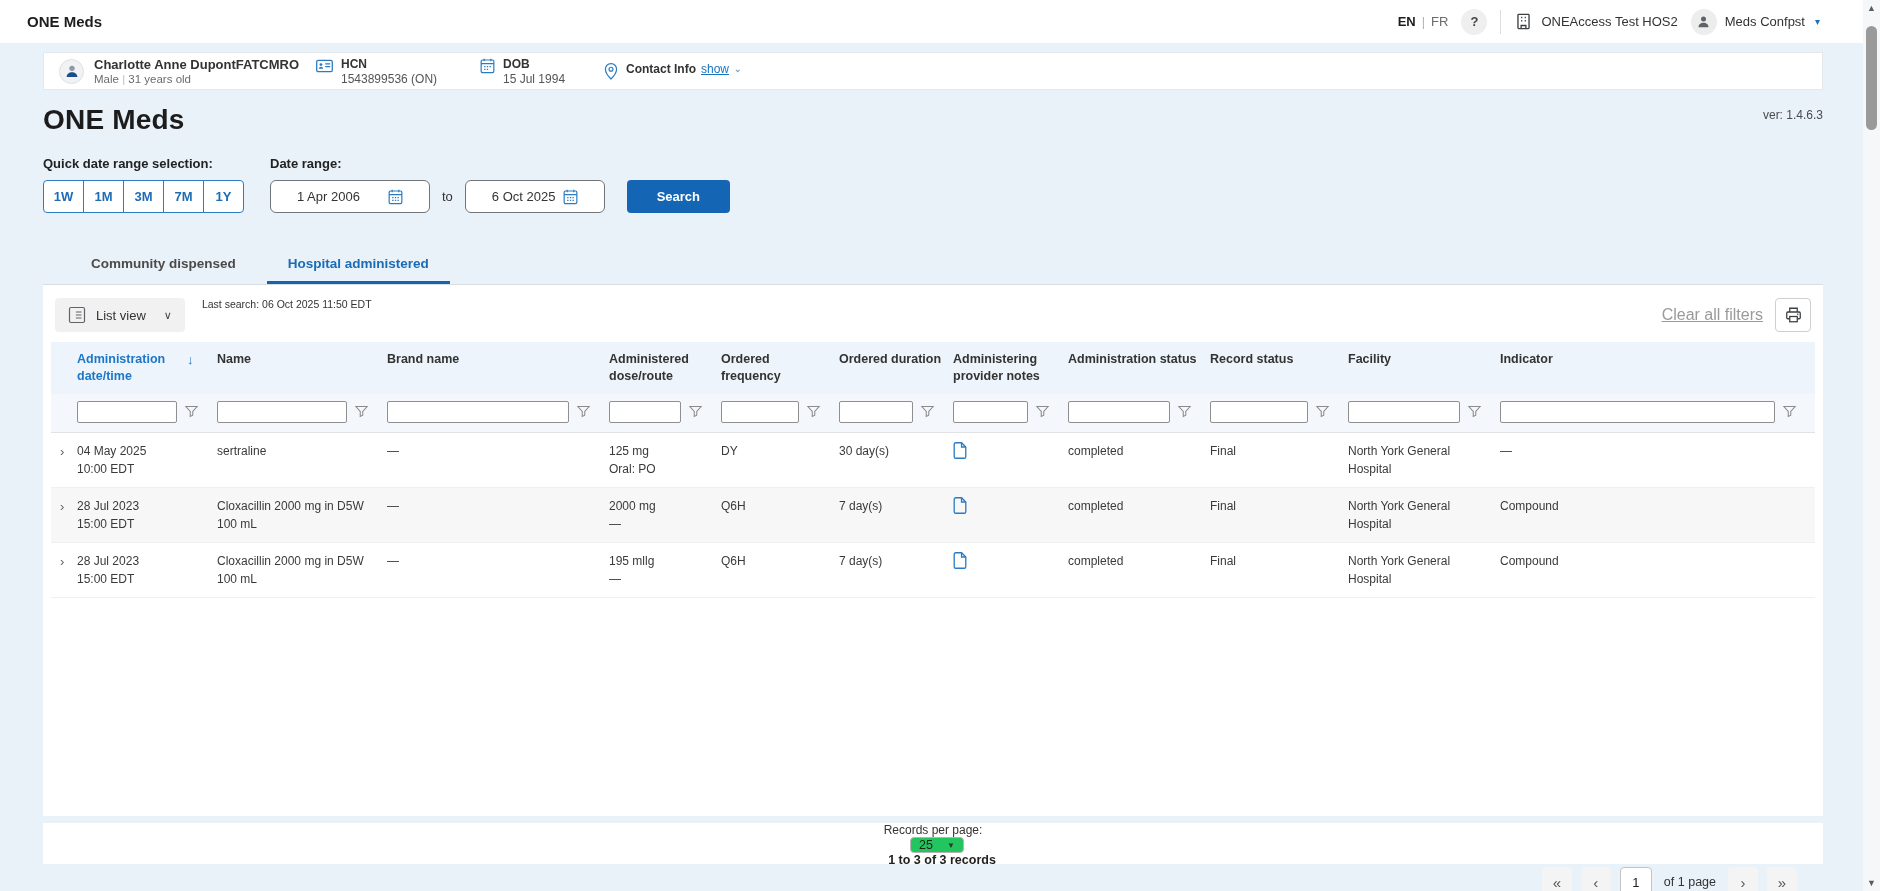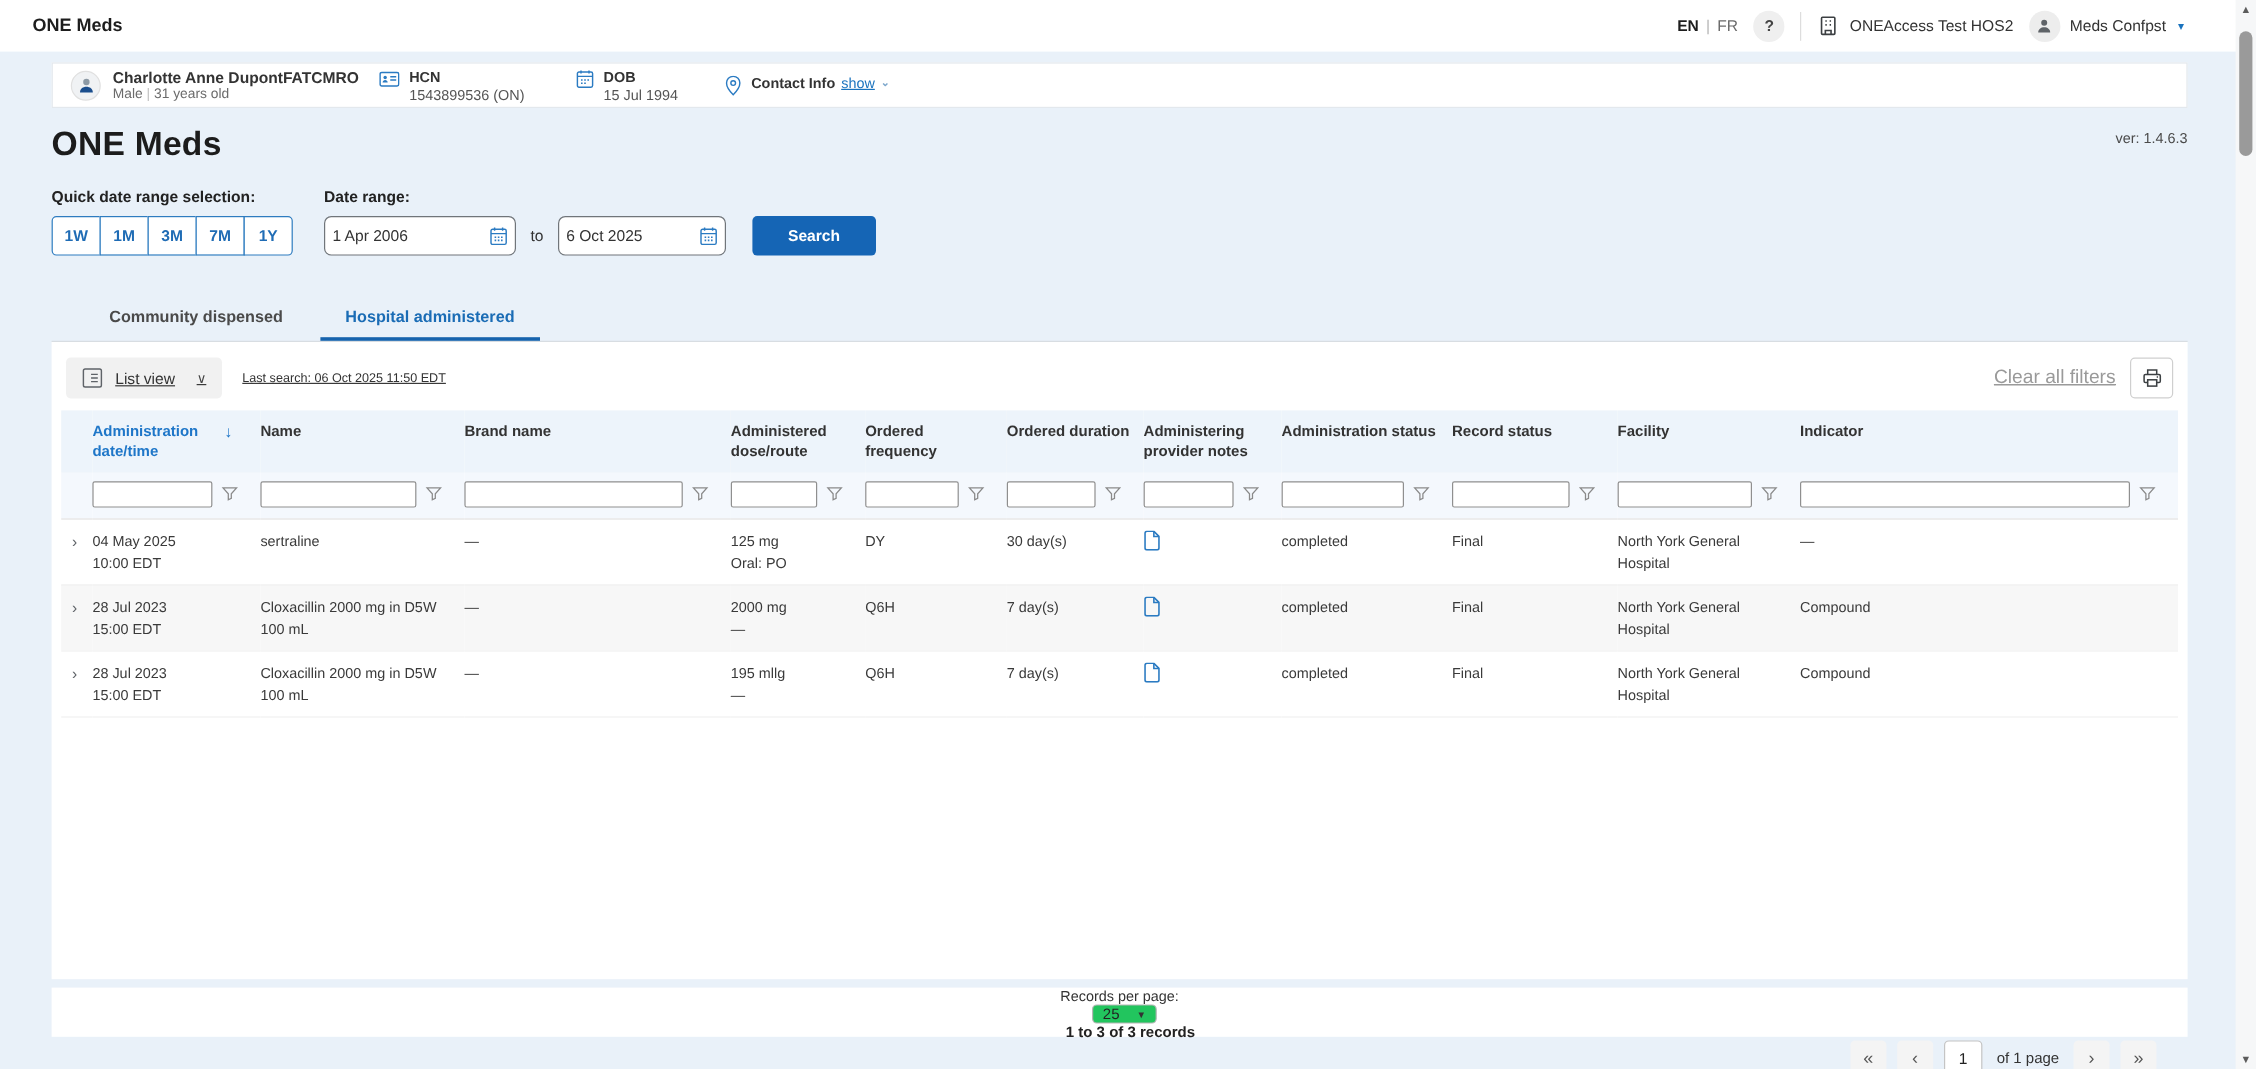--- a/index.html
+++ b/index.html
@@ -72,37 +72,37 @@
     min-width:41px; height:33px; background:#fff; border:1px solid #2e7cc0;
     color:#1f6cb5; font-size:13px; font-weight:bold; display:flex; align-items:center;
     justify-content:center; margin-left:-1px; cursor:pointer; padding:0 8px;
   }
   .quick-btn:first-child { border-radius:4px 0 0 4px; margin-left:0; }
   .quick-btn:last-child { border-radius:0 4px 4px 0; }
   .range-block { margin-left:26px; }
   .range-row { display:flex; align-items:center; }
   .date-input {
     width:160px; height:33px; border:1px solid #70757a; border-radius:6px; background:#fff;
-    display:flex; align-items:center; justify-content:space-between; padding:0 6px;
+    display:flex; align-items:center; justify-content:space-between; padding:0 26px;
     font-size:13px; color:#333; cursor:text;
   }
   .date-input.second { width:140px; }
   .to-word { font-size:13px; color:#333; margin:0 12px; }
   .search-btn {
     margin-left:22px; width:103px; height:33px; background:#1565b5; color:#fff;
     border:none; border-radius:4px; font-size:13px; font-weight:bold;
     font-family:"Liberation Sans",sans-serif; cursor:pointer;
   }
   
   .tabs { margin-top:37px; border-bottom:1px solid #d8dde2; display:flex; padding-left:27px; }
   .tab { font-size:13.5px; padding:6px 21px 10px; cursor:pointer; color:#4a4a4a; font-weight:bold; margin-right:10px; }
   .tab.active { color:#1a6cb5; border-bottom:3px solid #1663ad; }
   
   .card { background:#fff; min-height:531px; display:flex; flex-direction:column; padding:0 8px; }
-  .card-toolbar { display:flex; align-items:center; padding:13px 4px 6px;text-decoration:underline; }
+  .card-toolbar { display:flex; align-items:flex-start; padding:13px 4px 6px; }
   .listview-btn {
     display:flex; align-items:center; gap:10px; background:#f1f1f1; border:none;
     height:34px; padding:0 13px; border-radius:4px; font-size:13px; color:#333;
     font-family:"Liberation Sans",sans-serif; cursor:pointer;
   }
   .listview-btn .chev { font-size:11px; color:#444; margin-left:8px; }
   .last-search { font-size:10.5px; color:#333; margin-left:17px; margin-top:0; }
   .toolbar-right { margin-left:auto; display:flex; align-items:center; gap:12px; }
   .clear-filters { font-size:16px; color:#9a9a9a; text-decoration:underline; cursor:default; }
   .print-btn { width:36px; height:34px; background:#fff; border:1px solid #cfcfcf; border-radius:4px;

